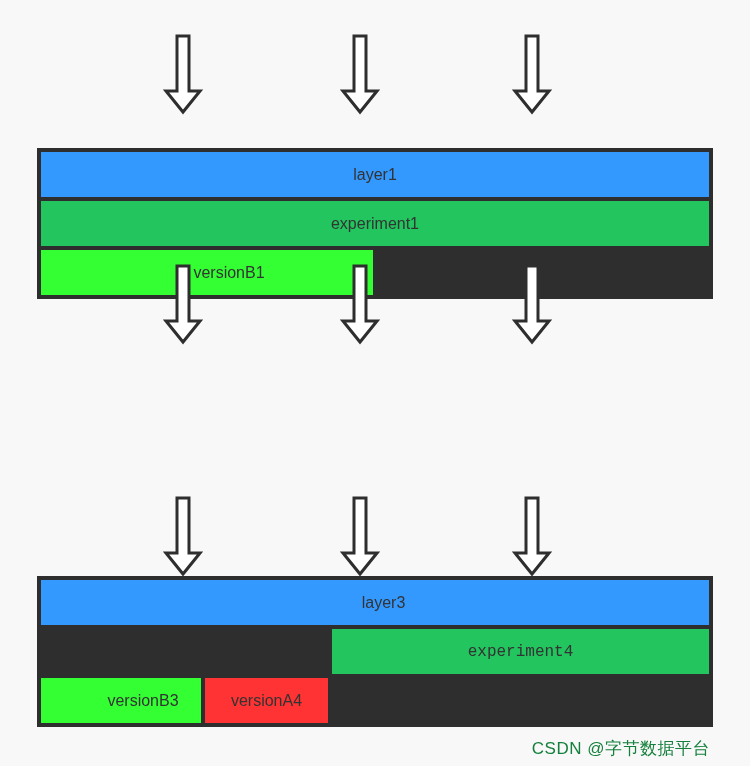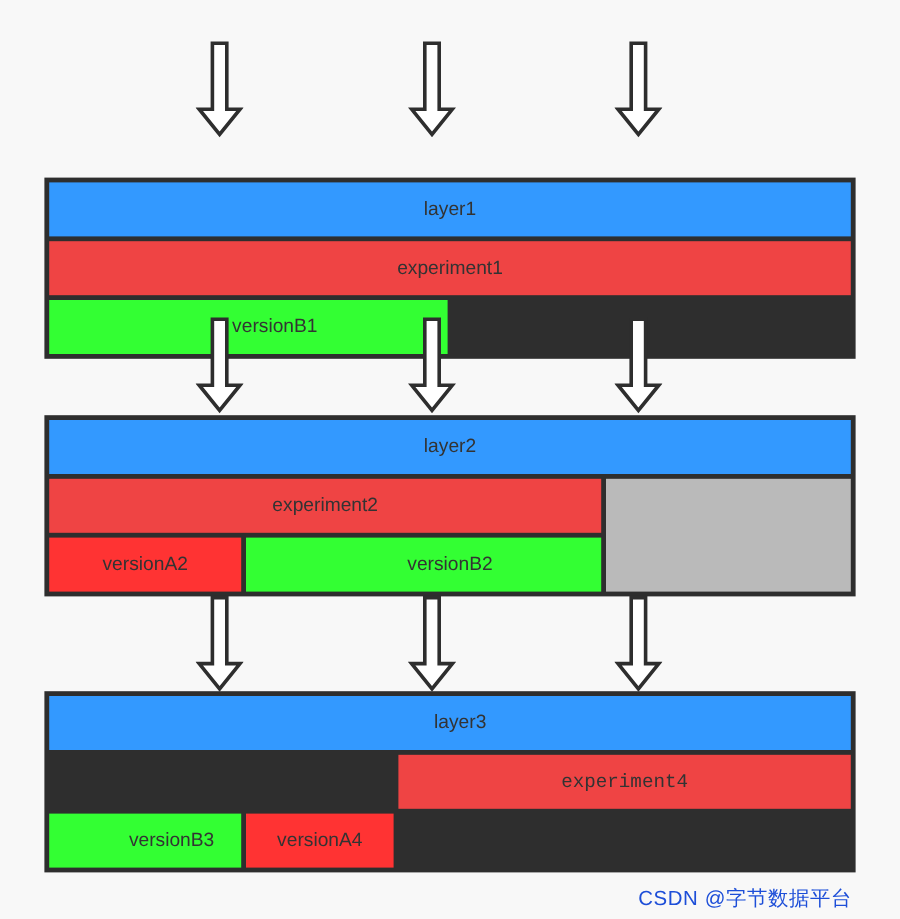--- a/index.html
+++ b/index.html
@@ -35,21 +35,21 @@
   .cell {
     display: flex;
     align-items: center;
     justify-content: center;
     font-size: 16px;
     color: #333333;
     white-space: nowrap;
     overflow: hidden;
   }
   .blue   { background: #3399ff; }
-  .orange { background: #ef4444; }
+  .orange { background: #22c55e; }
   .red    { background: #ff3333; }
   .green  { background: #33ff33; padding-left: 44px; }
   .gray   { background: #bababa; }
 
   .span-all-2 { grid-column: 1 / 3; }
   .span-all-3 { grid-column: 1 / 4; }
   .span-all-4 { grid-column: 1 / 5; padding-left: 17px; }
   .span-1-3   { grid-column: 1 / 3; }
   .span-3-5   { grid-column: 3 / 5; font-family: Liberation Mono, monospace; }
   .unused-slot { grid-column: 3 / 4; grid-row: 2 / 4; }
@@ -66,21 +66,21 @@
   .a-row1 { top: 34px; }
   .a-row2 { top: 264px; }
   .a-row3 { top: 496px; }
 
   
   .watermark {
     position: absolute;
     right: 40px;
     bottom: 6px;
     font-size: 17px;
-    color: #1d4ed8;
+    color: #15803d;
     letter-spacing: 0.5px;
   }
 </style>
 </head>
 <body>
 
 <div class="canvas">
 
   <svg class="arrow a-col1 a-row1" viewBox="0 0 40 81">
     <polygon points="14,2 26,2 26,57 37,57 20,78 3,57 14,57" fill="#ffffff" stroke="#2e2e2e" stroke-width="3" stroke-linejoin="miter"></polygon>
@@ -101,27 +101,20 @@
   <svg class="arrow a-col1 a-row2" viewBox="0 0 40 81">
     <polygon points="14,2 26,2 26,57 37,57 20,78 3,57 14,57" fill="#ffffff" stroke="#2e2e2e" stroke-width="3" stroke-linejoin="miter"></polygon>
   </svg>
   <svg class="arrow a-col2 a-row2" viewBox="0 0 40 81">
     <polygon points="14,2 26,2 26,57 37,57 20,78 3,57 14,57" fill="#ffffff" stroke="#2e2e2e" stroke-width="3" stroke-linejoin="miter"></polygon>
   </svg>
   <svg class="arrow a-col3 a-row2" viewBox="0 0 40 81">
     <polygon points="14,2 26,2 26,57 37,57 20,78 3,57 14,57" fill="#ffffff" stroke="#2e2e2e" stroke-width="3" stroke-linejoin="miter"></polygon>
   </svg>
 
-  <div class="group group2">
-    <div class="cell blue span-all-3">layer2</div>
-    <div class="cell orange span-1-3">experiment2</div>
-    <div class="cell gray unused-slot"></div>
-    <div class="cell red">versionA2</div>
-    <div class="cell green">versionB2</div>
-  </div>
 
   <svg class="arrow a-col1 a-row3" viewBox="0 0 40 81">
     <polygon points="14,2 26,2 26,57 37,57 20,78 3,57 14,57" fill="#ffffff" stroke="#2e2e2e" stroke-width="3" stroke-linejoin="miter"></polygon>
   </svg>
   <svg class="arrow a-col2 a-row3" viewBox="0 0 40 81">
     <polygon points="14,2 26,2 26,57 37,57 20,78 3,57 14,57" fill="#ffffff" stroke="#2e2e2e" stroke-width="3" stroke-linejoin="miter"></polygon>
   </svg>
   <svg class="arrow a-col3 a-row3" viewBox="0 0 40 81">
     <polygon points="14,2 26,2 26,57 37,57 20,78 3,57 14,57" fill="#ffffff" stroke="#2e2e2e" stroke-width="3" stroke-linejoin="miter"></polygon>
   </svg>

